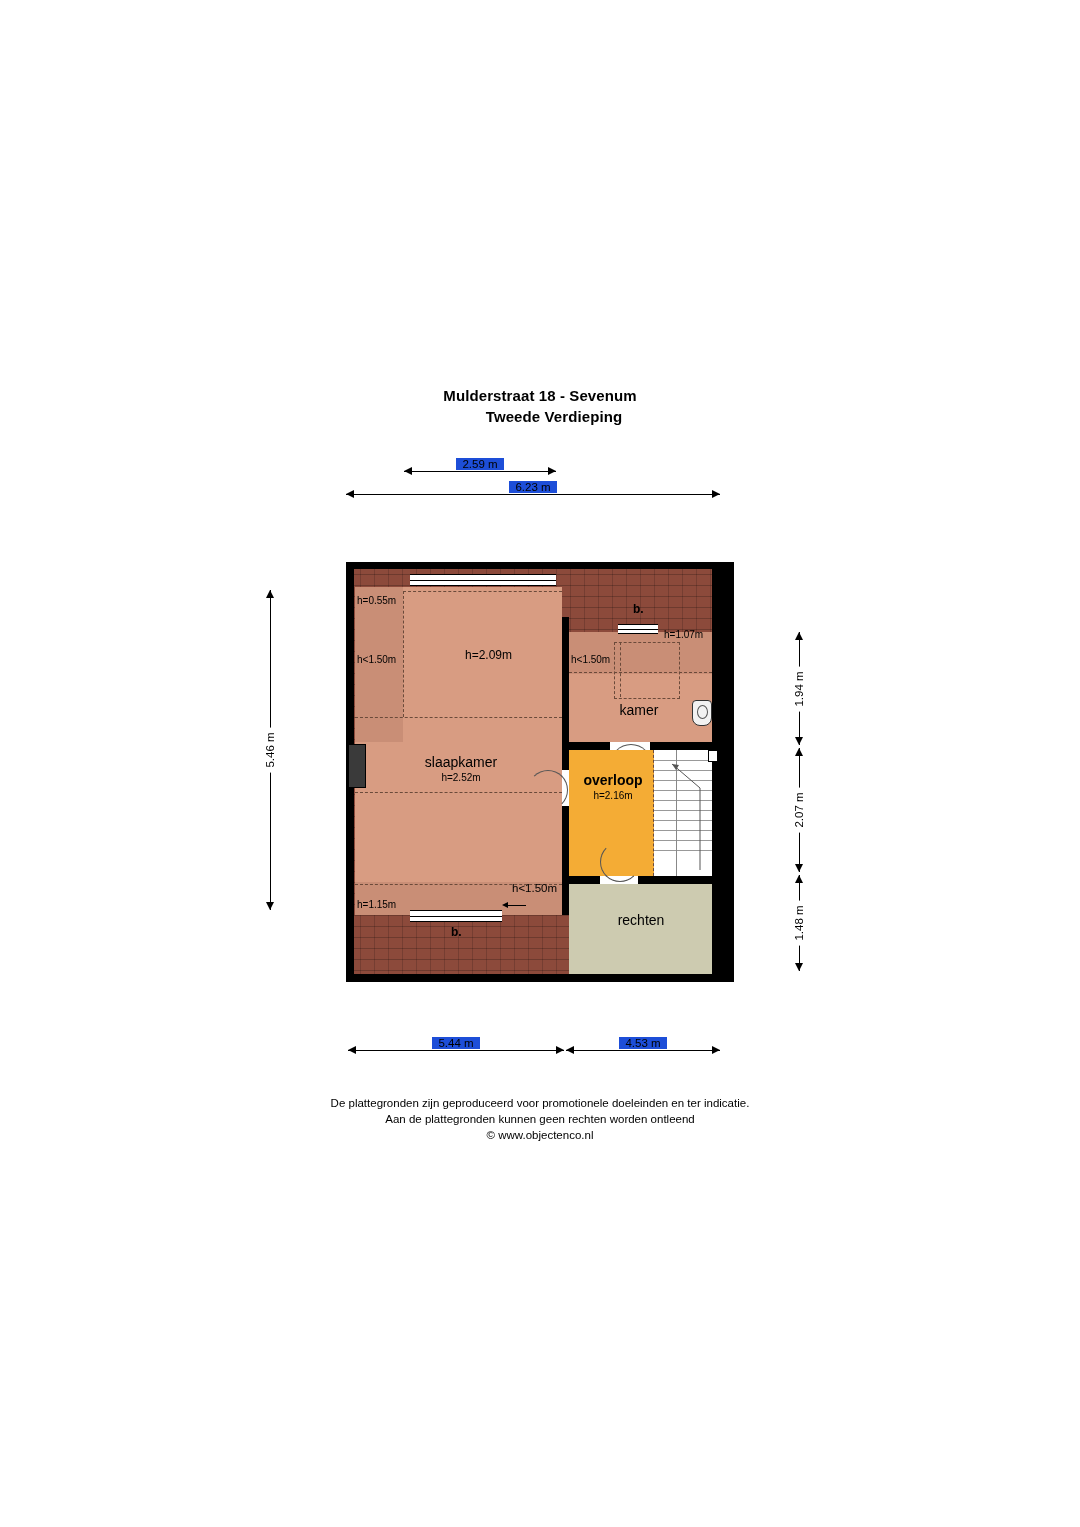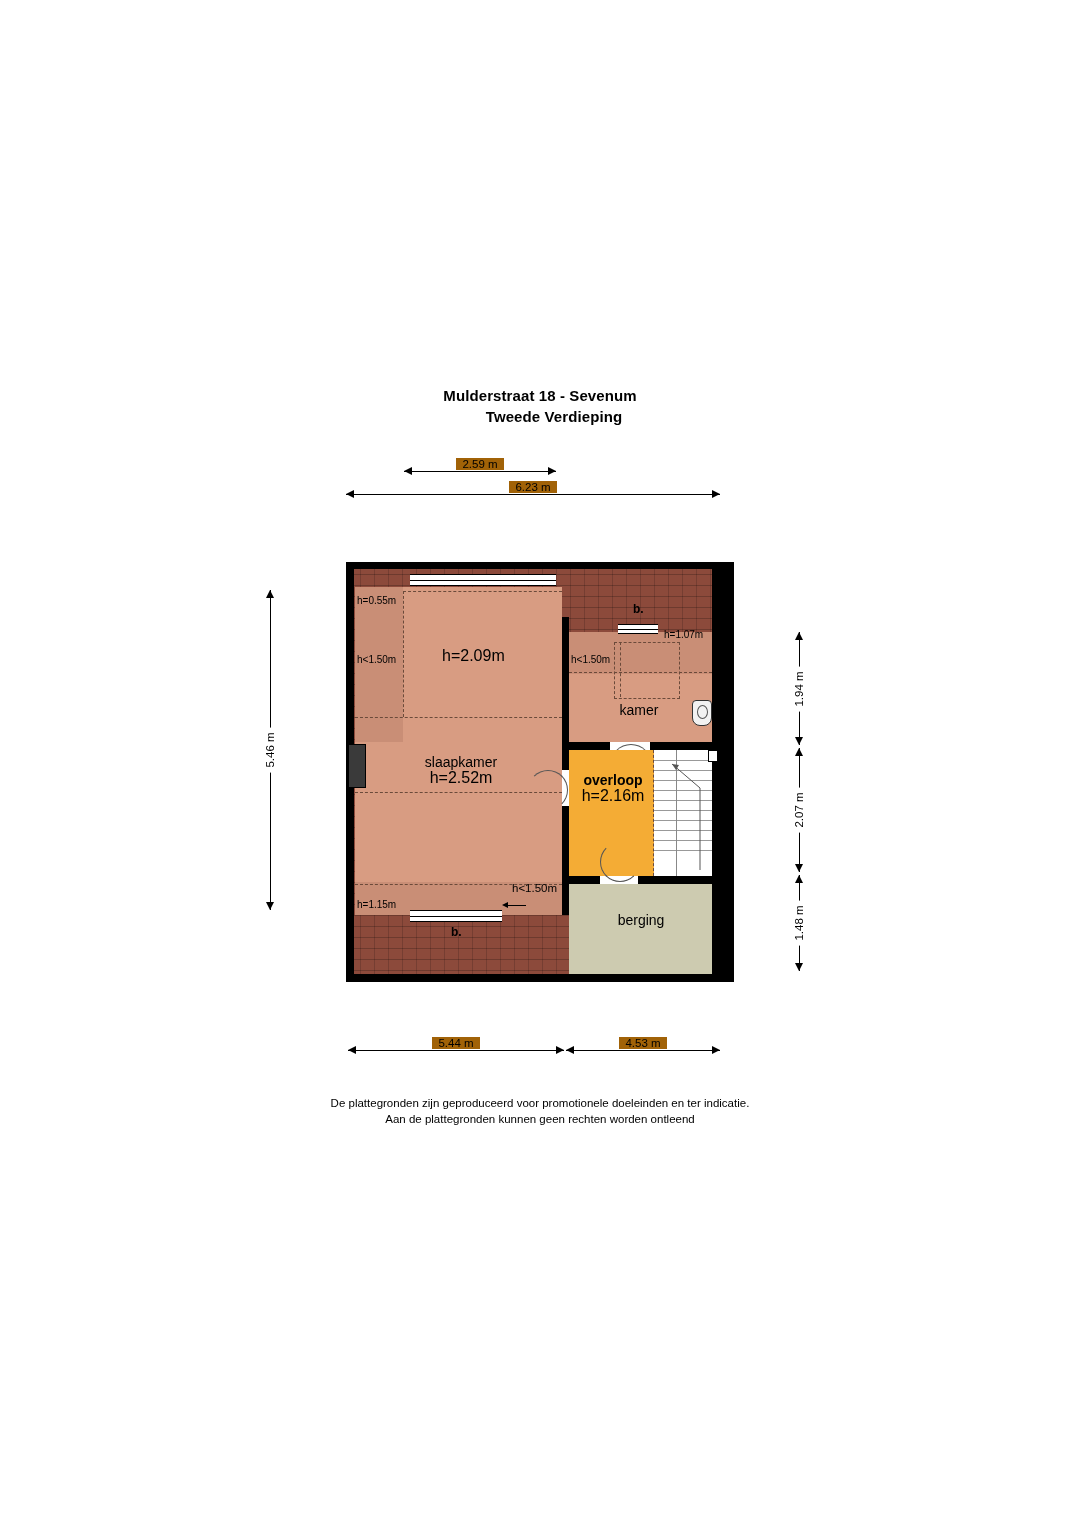--- a/index.html
+++ b/index.html
@@ -66,21 +66,21 @@
   .dim-h .cap-l { left: 0; border-right: 8px solid #000; }
   .dim-h .cap-r { right: 0; border-left: 8px solid #000; }
   .dim-h .lbl {
     position: absolute;
     top: -4px;
     left: 0;
     width: 100%;
     text-align: center;
   }
   .dim-h .lbl span {
-    background: #a16207;
+    background: #1d4ed8;
     padding: 0 6px;
   }
 
   .dim-v {
     width: 18px;
   }
   .dim-v .bar {
     position: absolute;
     left: 50%;
     top: 0;
@@ -141,21 +141,21 @@
   .room-white    { background: #ffffff; }
 
   .rlabel {
     position: absolute;
     text-align: center;
     font-size: 13.5px;
     line-height: 16px;
     white-space: nowrap;
   }
   .rlabel .nm { font-weight: normal; font-size: 14px; }
-  .rlabel .ht { font-size: 16px; }
+  .rlabel .ht { font-size: 10px; }
 
   .htag {
     position: absolute;
     font-size: 10px;
     white-space: nowrap;
     line-height: 11px;
   }
 
   .btag {
     position: absolute;
@@ -304,21 +304,21 @@
   <div class="dashline" style="left:9px; top:322px; width:207px;"></div>
   <div class="dashline-v" style="left:57px; top:29px; height:126px;"></div>
 
   <div class="rlabel" style="left:40px; top:192px; width:150px;">
     <div class="nm">slaapkamer</div>
     <div class="ht">h=2.52m</div>
   </div>
 
   <div class="htag" style="left:11px; top:33px;"><span>h=0.55m</span></div>
   <div class="htag" style="left:11px; top:92px;"><span>h&lt;1.50m</span></div>
-  <div class="htag" style="left:96px; top:88px; font-size:16px;"><span>h=2.09m</span></div>
+  <div class="htag" style="left:119px; top:88px; font-size:12px;"><span>h=2.09m</span></div>
   <div class="htag" style="left:166px; top:321px; font-size:11.5px;"><span>h&lt;1.50m</span></div>
   <div class="htag" style="left:11px; top:337px;"><span>h=1.15m</span></div>
 
   <div style="position:absolute; left:158px; top:343px; width:22px; height:1px; background:#000;"></div>
   <div style="position:absolute; left:156px; top:340px; width:0; height:0; border-top:3px solid transparent; border-bottom:3px solid transparent; border-right:6px solid #000;"></div>
 
   <div class="window" style="left:64px; top:12px; width:146px; height:10px;"></div>
   <div class="window" style="left:64px; top:348px; width:92px; height:10px;"></div>
 
   <div style="position:absolute; left:2px; top:182px; width:16px; height:42px; background:#3a3a3a; border:1px solid #000;"></div>
@@ -381,24 +381,25 @@
 
   <div class="room room-white" style="left:216px; top:208px; width:7px; height:36px;"></div>
   <div class="door-arc" style="left:182px; top:208px; width:38px; height:38px; border-color:#555 #555 transparent transparent; border-radius:50%;"></div>
 
   <div class="wall" style="left:223px; top:314px; width:143px; height:8px;"></div>
   <div class="room room-white" style="left:254px; top:314px; width:38px; height:8px;"></div>
   <div class="door-arc" style="left:254px; top:280px; width:38px; height:38px; border-color:transparent transparent #555 #555; border-radius:50%;"></div>
 
   <div class="room room-beige" style="left:223px; top:322px; width:143px; height:90px;"></div>
   <div class="rlabel" style="left:240px; top:350px; width:110px;">
-    <div class="nm">berging</div>
+    <div class="nm">rechten</div>
   </div>
 
   <div class="btag" style="left:287px; top:40px;"><span>b.</span></div>
   <div class="btag" style="left:105px; top:363px;"><span>b.</span></div>
 
 </div>
 
 <div class="footer">
   <div>De plattegronden zijn geproduceerd voor promotionele doeleinden en ter indicatie.</div>
   <div>Aan de plattegronden kunnen geen rechten worden ontleend</div>
+  <div>© www.objectenco.nl</div>
 </div>
 
 </body></html>

